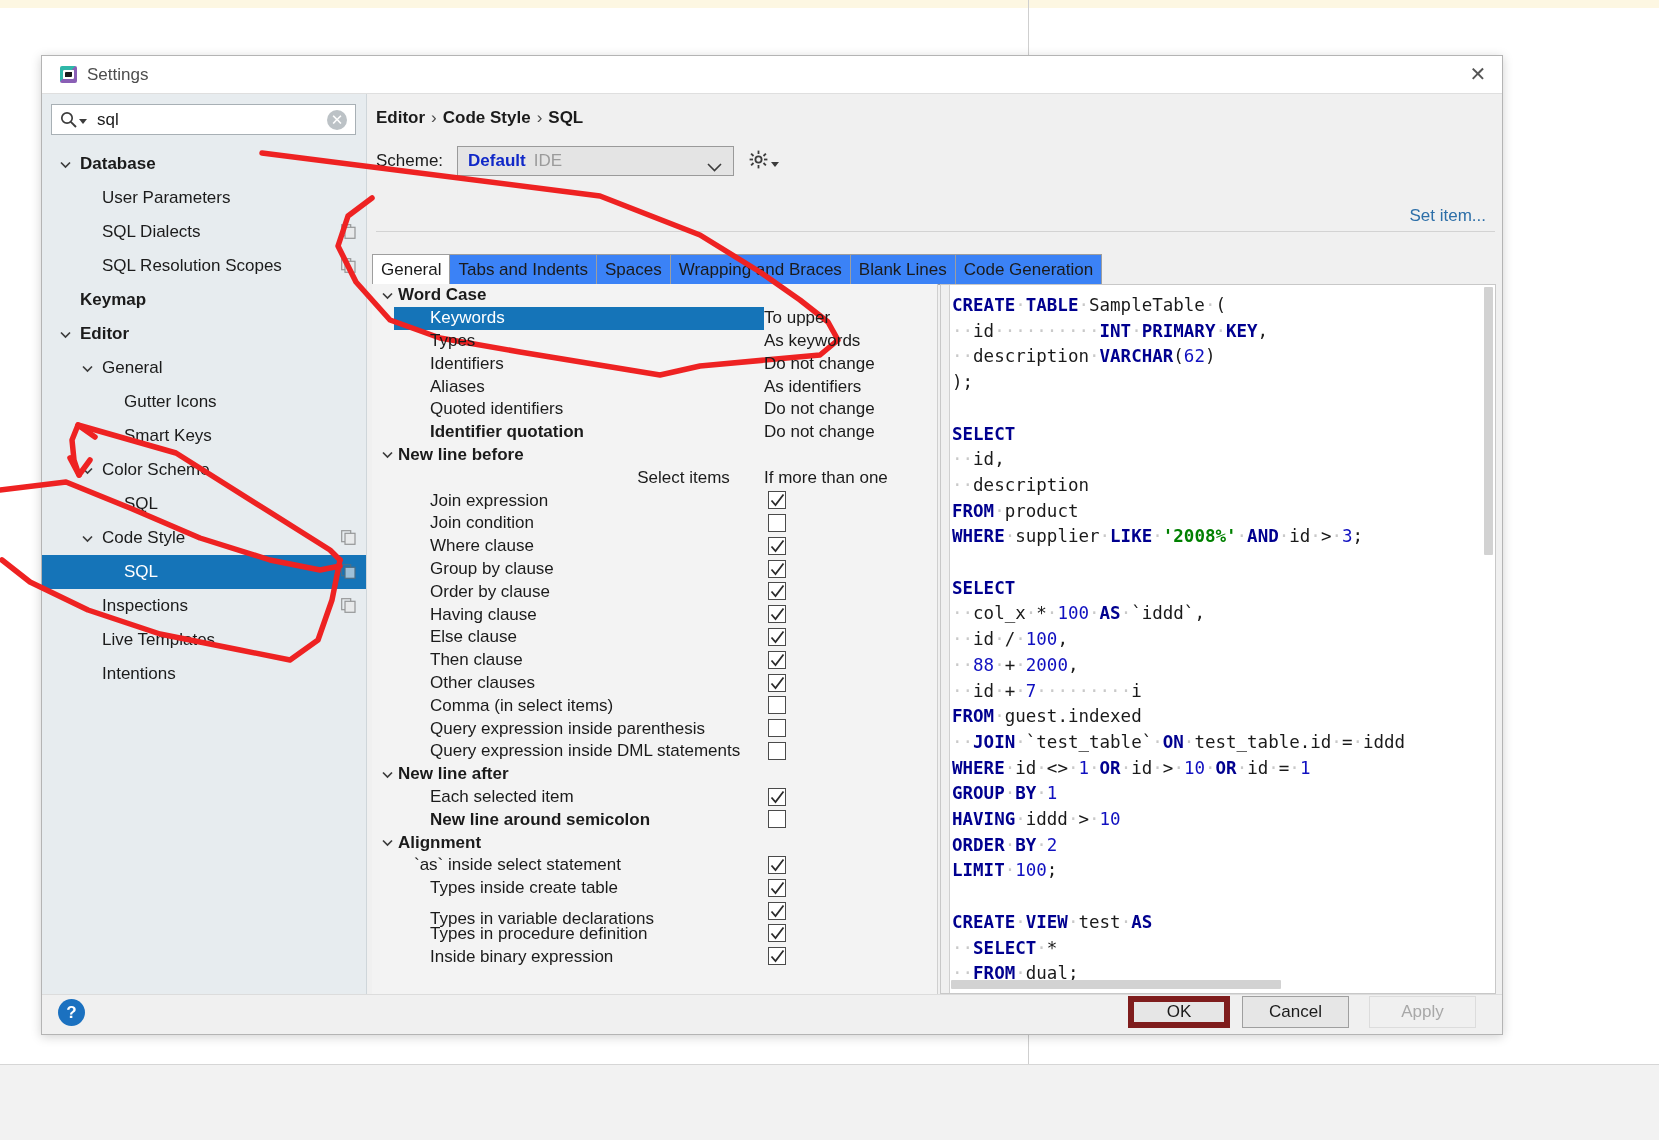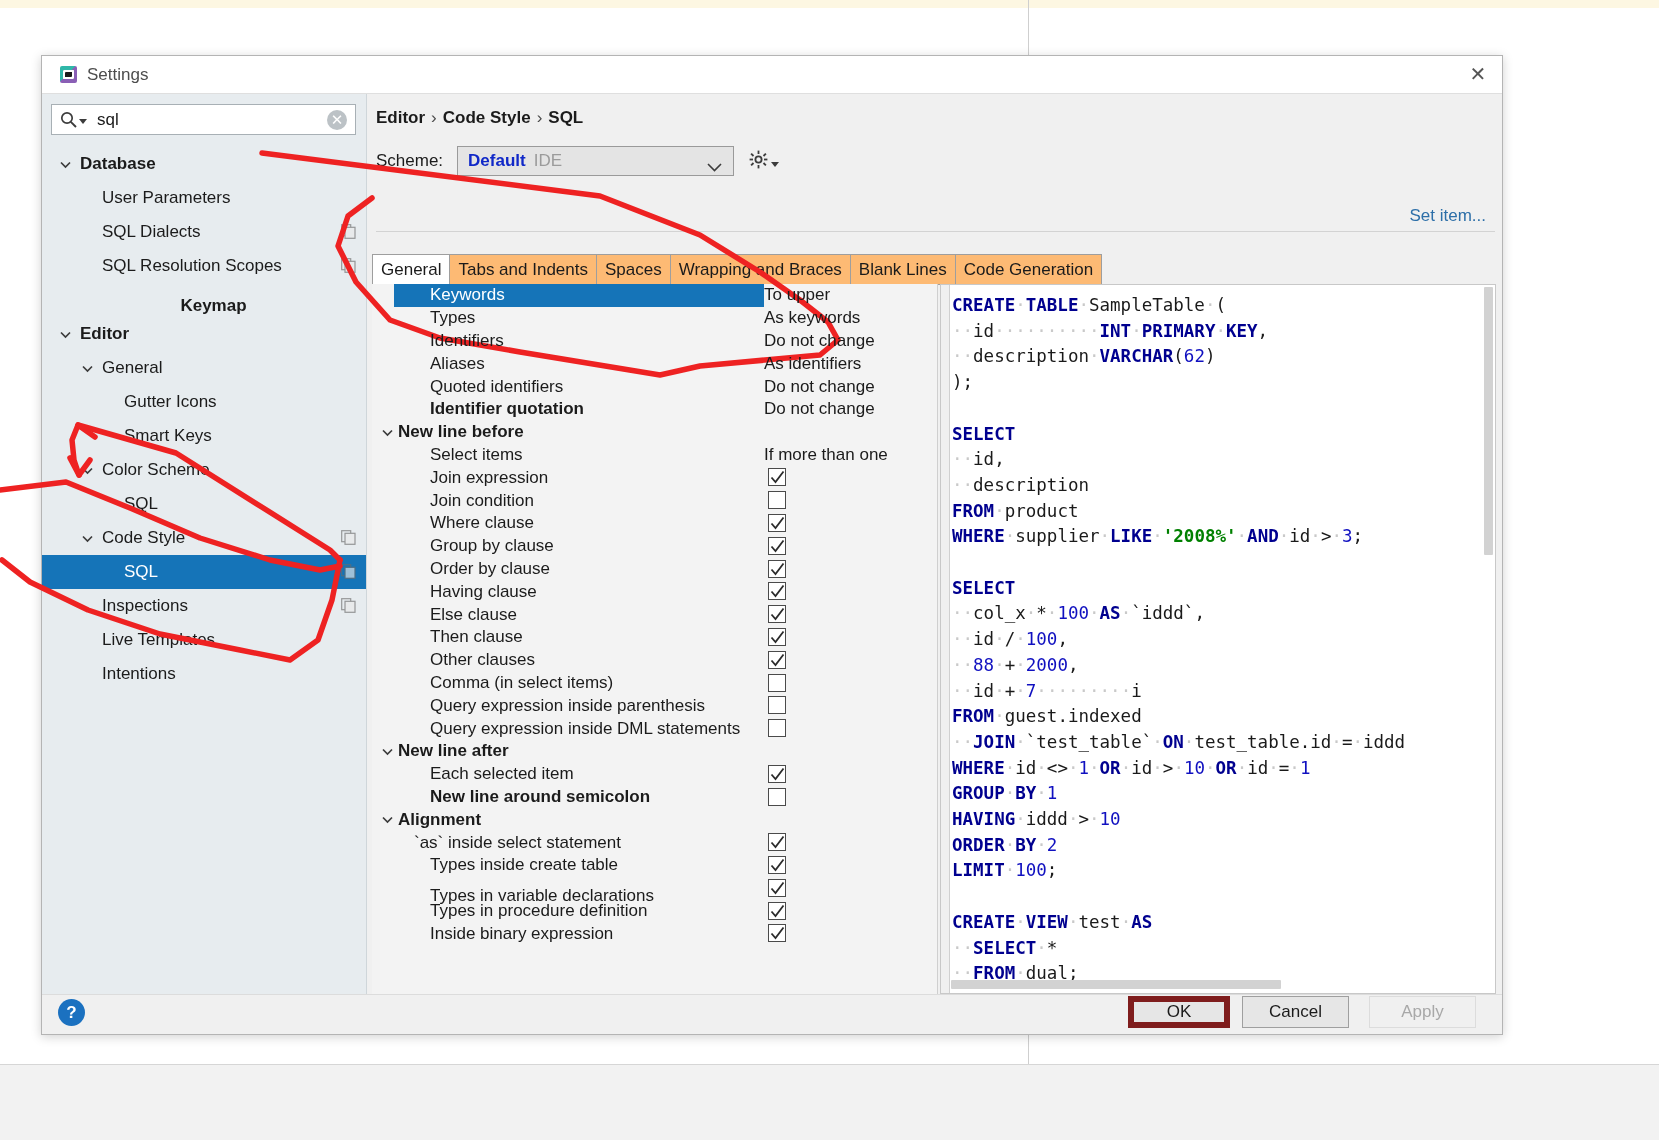--- a/index.html
+++ b/index.html
@@ -179,21 +179,21 @@
   .tabs {
     position: absolute; left: 5px; top: 160px;
     display: flex; align-items: flex-end;
     border-bottom: 1px solid #9e9e9e;
     width: 1124px;
   }
   .tab {
     height: 30px; padding: 0 8px;
     display: flex; align-items: center;
     font-size: 17px; color: #1b1b1b;
-    background: #fdba74;
+    background: #3b82f6;
     border: 1px solid #9e9e9e;
     border-bottom: none;
     margin-right: -1px;
   }
   .tab.active {
     background: #ffffff; position: relative; z-index: 2;
   }
 
   
   .settings-pane {
@@ -353,21 +353,21 @@
             <div class="tree-item" style="padding-left: 39px;">
               <span class="twisty"></span>
               <span class="tree-label" style="margin-left: 8px;">SQL Resolution Scopes</span>
               <span class="copy-badge">
                 <svg width="15" height="15" viewBox="0 0 15 15">
                   <rect x="0.7" y="0.7" width="9" height="11" fill="none" stroke="#6a6a6a" stroke-width="1.2"></rect>
                   <rect x="4" y="3.3" width="10" height="11" fill="#e9e9e9" stroke="#6a6a6a" stroke-width="1.2"></rect>
                 </svg>
               </span>
             </div>
-            <div class="tree-item bold" style="padding-left: 17px; flex-direction: column;">
+            <div class="tree-item bold" style="padding-left: 17px;">
               <span class="twisty"></span>
               <span class="tree-label" style="margin-left: 8px;">Keymap</span>
             </div>
             <div class="tree-item bold" style="padding-left: 17px;">
               <span class="twisty">
                 <svg width="13" height="13" viewBox="0 0 13 13">
                   <polyline points="2,4.5 6.5,9 11,4.5" fill="none" stroke="#3c3c3c" stroke-width="1.7"></polyline>
                 </svg>
               </span>
               <span class="tree-label" style="margin-left: 8px;">Editor</span>
@@ -489,60 +489,68 @@
             <div class="tab active">General</div>
             <div class="tab">Tabs and Indents</div>
             <div class="tab">Spaces</div>
             <div class="tab">Wrapping and Braces</div>
             <div class="tab">Blank Lines</div>
             <div class="tab">Code Generation</div>
           </div>
 
         <div class="settings-pane">
           <div id="settings-list">
-              <div class="srow" style="padding-left: 4px;">
-                <div class="selhl"></div>
-                <span class="stwisty"></span>
-                <span class="slabel" style="position: relative; z-index: 2; margin-left: 32px; color: rgb(255, 255, 255);">Keywords</span>
-                <span class="sval" style="z-index: 2;">To upper</span>
-              </div>
-              <div class="srow" style="padding-left: 4px;">
-                <span class="stwisty"></span>
-                <span class="slabel" style="position: relative; z-index: 2; margin-left: 32px;">Types</span>
-                <span class="sval" style="z-index: 2;">As keywords</span>
-              </div>
-              <div class="srow" style="padding-left: 4px;">
-                <span class="stwisty"></span>
-                <span class="slabel" style="position: relative; z-index: 2; margin-left: 32px;">Identifiers</span>
-                <span class="sval" style="z-index: 2;">Do not change</span>
-              </div>
-              <div class="srow" style="padding-left: 4px;">
-                <span class="stwisty"></span>
-                <span class="slabel" style="position: relative; z-index: 2; margin-left: 32px;">Aliases</span>
-                <span class="sval" style="z-index: 2;">As identifiers</span>
-              </div>
-              <div class="srow" style="padding-left: 4px;">
-                <span class="stwisty"></span>
-                <span class="slabel" style="position: relative; z-index: 2; margin-left: 32px;">Quoted identifiers</span>
-                <span class="sval" style="z-index: 2;">Do not change</span>
-              </div>
-              <div class="srow group" style="padding-left: 4px;">
-                <span class="stwisty"></span>
-                <span class="slabel" style="position: relative; z-index: 2; margin-left: 32px;">Identifier quotation</span>
-                <span class="sval" style="z-index: 2; font-weight: normal;">Do not change</span>
-              </div>
               <div class="srow group" style="padding-left: 4px;">
                 <span class="stwisty">
                   <svg width="13" height="13" viewBox="0 0 13 13">
                     <polyline points="2,4.5 6.5,9 11,4.5" fill="none" stroke="#3c3c3c" stroke-width="1.7"></polyline>
                   </svg>
                 </span>
+                <span class="slabel" style="position: relative; z-index: 2; margin-left: 0px;">Word Case</span>
+              </div>
+              <div class="srow" style="padding-left: 4px;">
+                <div class="selhl"></div>
+                <span class="stwisty"></span>
+                <span class="slabel" style="position: relative; z-index: 2; margin-left: 32px; color: rgb(255, 255, 255);">Keywords</span>
+                <span class="sval" style="z-index: 2;">To upper</span>
+              </div>
+              <div class="srow" style="padding-left: 4px;">
+                <span class="stwisty"></span>
+                <span class="slabel" style="position: relative; z-index: 2; margin-left: 32px;">Types</span>
+                <span class="sval" style="z-index: 2;">As keywords</span>
+              </div>
+              <div class="srow" style="padding-left: 4px;">
+                <span class="stwisty"></span>
+                <span class="slabel" style="position: relative; z-index: 2; margin-left: 32px;">Identifiers</span>
+                <span class="sval" style="z-index: 2;">Do not change</span>
+              </div>
+              <div class="srow" style="padding-left: 4px;">
+                <span class="stwisty"></span>
+                <span class="slabel" style="position: relative; z-index: 2; margin-left: 32px;">Aliases</span>
+                <span class="sval" style="z-index: 2;">As identifiers</span>
+              </div>
+              <div class="srow" style="padding-left: 4px;">
+                <span class="stwisty"></span>
+                <span class="slabel" style="position: relative; z-index: 2; margin-left: 32px;">Quoted identifiers</span>
+                <span class="sval" style="z-index: 2;">Do not change</span>
+              </div>
+              <div class="srow group" style="padding-left: 4px;">
+                <span class="stwisty"></span>
+                <span class="slabel" style="position: relative; z-index: 2; margin-left: 32px;">Identifier quotation</span>
+                <span class="sval" style="z-index: 2; font-weight: normal;">Do not change</span>
+              </div>
+              <div class="srow group" style="padding-left: 4px;">
+                <span class="stwisty">
+                  <svg width="13" height="13" viewBox="0 0 13 13">
+                    <polyline points="2,4.5 6.5,9 11,4.5" fill="none" stroke="#3c3c3c" stroke-width="1.7"></polyline>
+                  </svg>
+                </span>
                 <span class="slabel" style="position: relative; z-index: 2; margin-left: 0px;">New line before</span>
               </div>
-              <div class="srow" style="padding-left: 4px;">
+              <div class="srow" style="padding-left: 4px; justify-content: center;">
                 <span class="stwisty"></span>
                 <span class="slabel" style="position: relative; z-index: 2; margin-left: 32px;">Select items</span>
                 <span class="sval" style="z-index: 2;">If more than one</span>
               </div>
               <div class="srow" style="padding-left: 4px;">
                 <span class="stwisty"></span>
                 <span class="slabel" style="position: relative; z-index: 2; margin-left: 32px;">Join expression</span>
                 <span class="cb">
                   <svg width="15" height="15" viewBox="0 0 15 15">
                     <polyline points="1.5,7.5 5.5,12 13.5,1.5" fill="none" stroke="#2b2b2b" stroke-width="1.8"></polyline>

